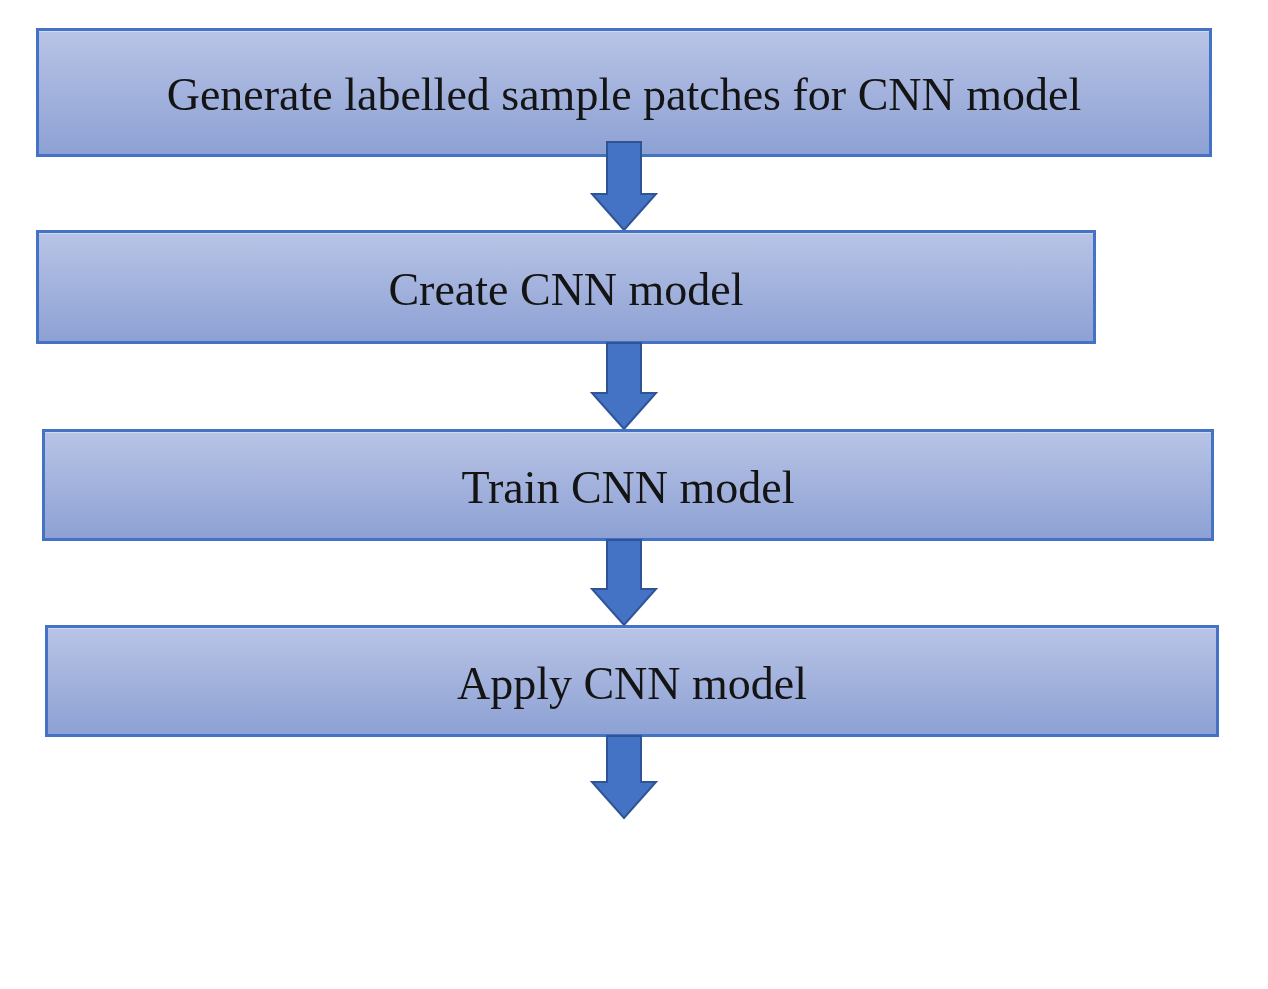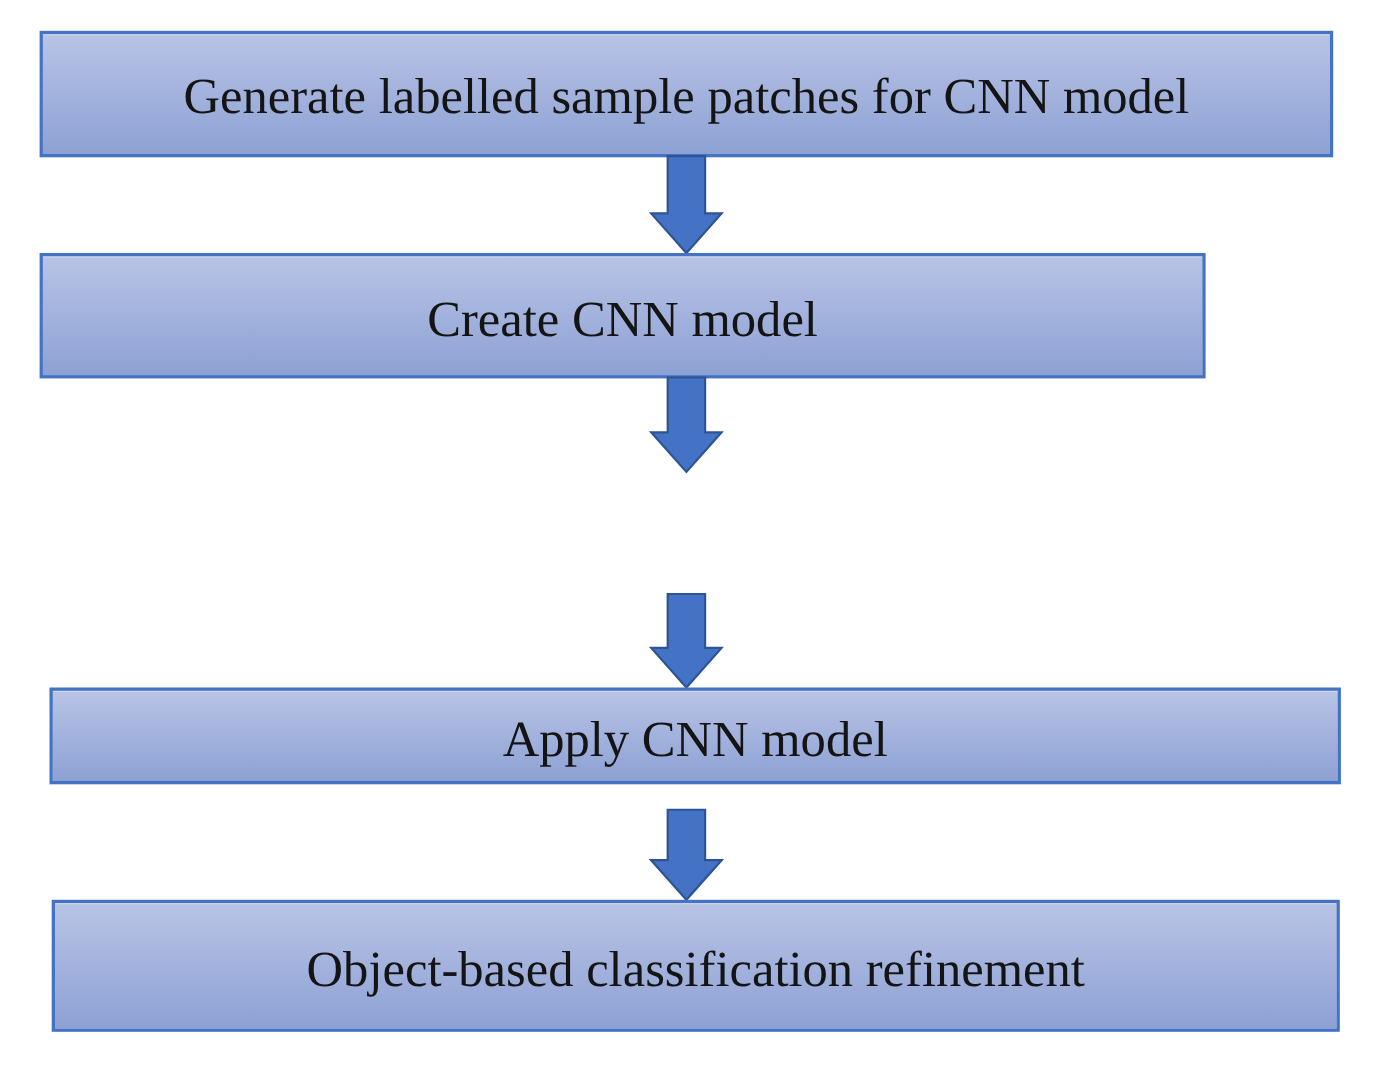--- a/index.html
+++ b/index.html
@@ -32,24 +32,24 @@
     text-align: center;
     line-height: 1.1;
     padding-top: 6px;
     white-space: nowrap;
   }
   .arrow {
     position: absolute;
     display: block;
   }
   
-  #box-0 { left: 36px;  top: 28px;  width: 1176px; height: 115px; }
+  #box-0 { left: 36px;  top: 28px;  width: 1176px; height: 129px; }
   #box-1 { left: 36px;  top: 230px; width: 1060px; height: 114px; }
   #box-2 { left: 42px;  top: 429px; width: 1172px; height: 112px; }
-  #box-3 { left: 45px;  top: 625px; width: 1174px; height: 88px; }
+  #box-3 { left: 45px;  top: 625px; width: 1174px; height: 112px; }
   #box-4 { left: 47px;  top: 818px; width: 1171px; height: 120px; }
   
   #arrow-0 { left: 590px; top: 141px; }
   #arrow-1 { left: 590px; top: 342px; }
   #arrow-2 { left: 590px; top: 539px; }
   #arrow-3 { left: 590px; top: 735px; }
 </style>
 </head>
 <body>
 
@@ -64,30 +64,30 @@
   </svg>
 
   <div class="flow-box" id="box-1">
     <span class="label">Create CNN model</span>
   </div>
 
   <svg class="arrow" id="arrow-1" width="68" height="89" viewBox="0 0 68 89">
     <polygon points="17,1 51,1 51,51 66,51 34,87 2,51 17,51" fill="#4472c4" stroke="#2f5496" stroke-width="2" stroke-linejoin="miter"></polygon>
   </svg>
 
+  <div class="flow-box" id="box-2">
+    <span class="label">Train CNN model</span>
+  </div>
 
   <svg class="arrow" id="arrow-2" width="68" height="88" viewBox="0 0 68 88">
     <polygon points="17,1 51,1 51,50 66,50 34,86 2,50 17,50" fill="#4472c4" stroke="#2f5496" stroke-width="2" stroke-linejoin="miter"></polygon>
   </svg>
 
   <div class="flow-box" id="box-3">
     <span class="label">Apply CNN model</span>
   </div>
 
   <svg class="arrow" id="arrow-3" width="68" height="85" viewBox="0 0 68 85">
     <polygon points="17,1 51,1 51,47 66,47 34,83 2,47 17,47" fill="#4472c4" stroke="#2f5496" stroke-width="2" stroke-linejoin="miter"></polygon>
   </svg>
 
-  <div class="flow-box" id="box-4">
-    <span class="label">Object-based classification refinement</span>
-  </div>
 
 </div>
 
 </body></html>

